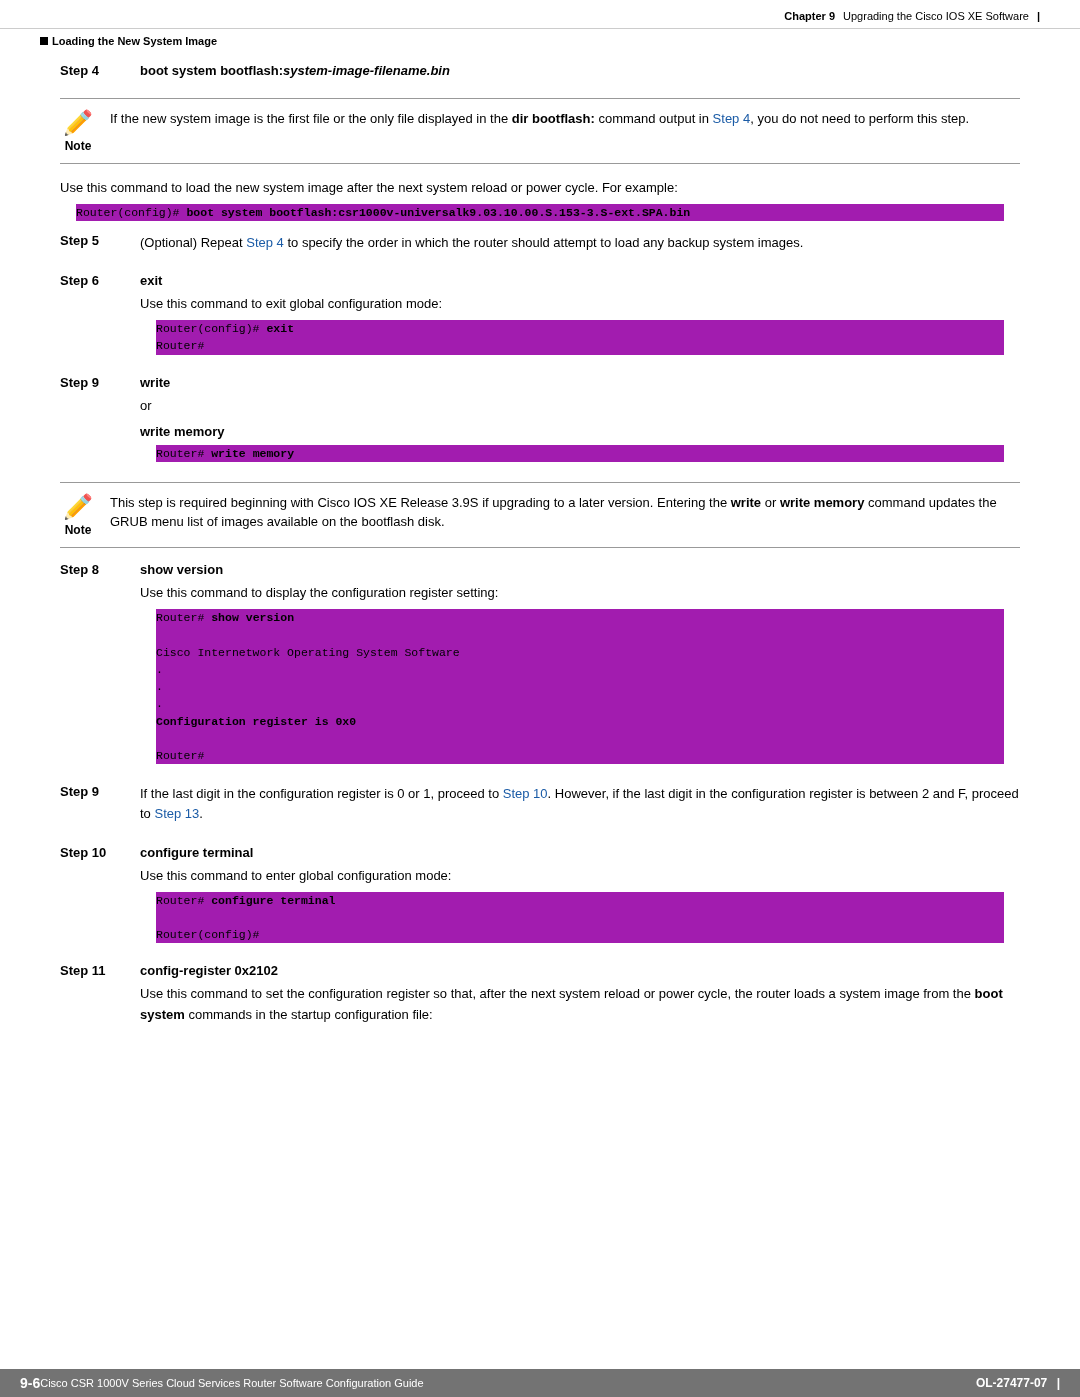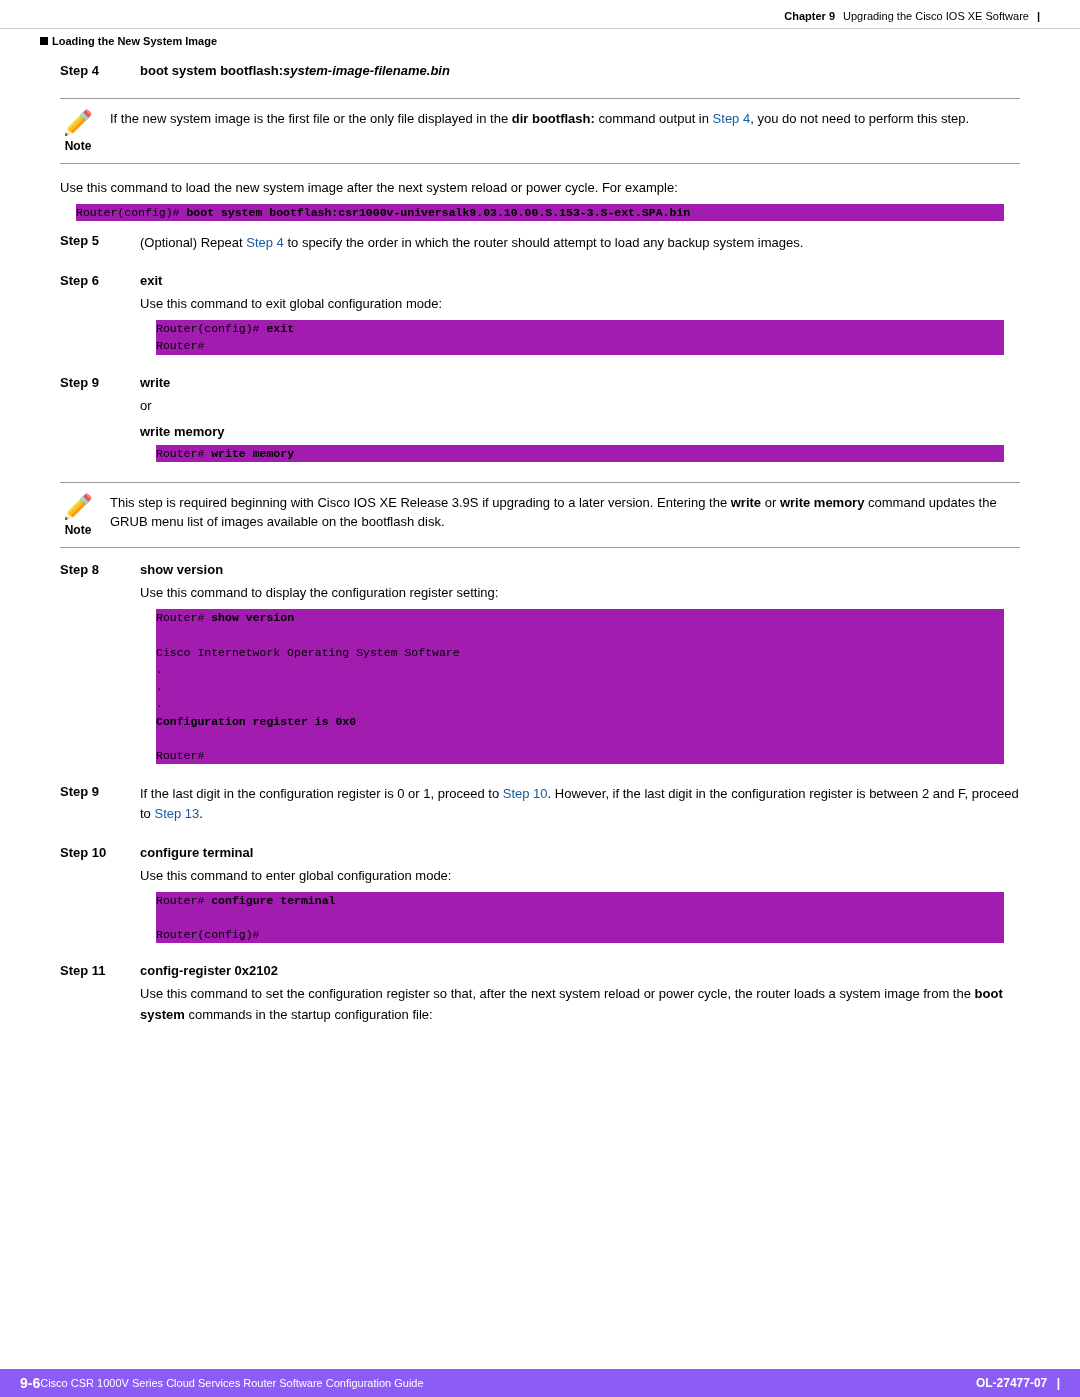--- a/index.html
+++ b/index.html
@@ -146,21 +146,21 @@
       margin-top: 8px;
       margin-bottom: 4px;
     }
 
     
     .page-footer {
       position: absolute;
       bottom: 0;
       left: 0;
       right: 0;
-      background: #8b5cf6;
+      background: #737373;
       color: #fff;
       display: flex;
       justify-content: space-between;
       align-items: center;
       padding: 6px 20px;
       font-size: 12px;
     }
     .footer-page-num {
       font-weight: bold;
       font-size: 14px;

